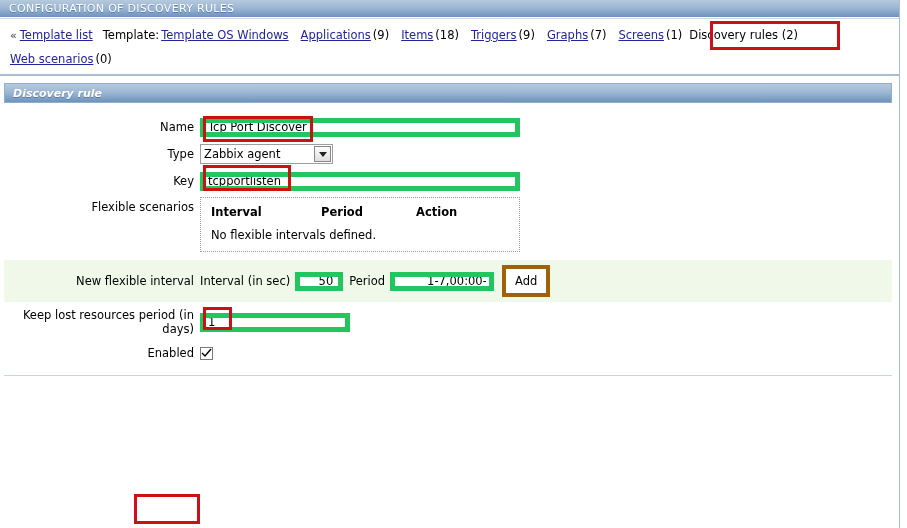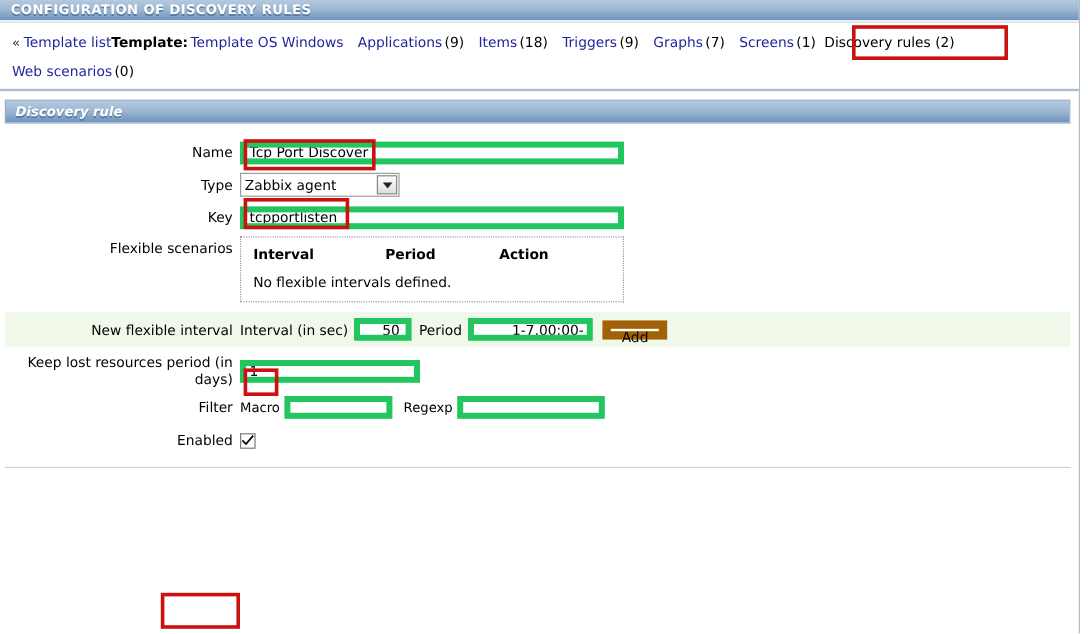--- a/index.html
+++ b/index.html
@@ -28,21 +28,21 @@
   
   .title-bar {
     height: 18px;
     background: linear-gradient(to bottom, #b5c9de 0%, #9db8d4 45%, #6e93bd 100%);
     border-bottom: 1px solid #ffffff;
     display: flex;
     align-items: center;
     padding-left: 9px;
   }
   .title-bar .title-text {
-    font-weight: bold;
+    font-weight: normal;
     font-size: 11px;
     color: #ffffff;
     letter-spacing: 0.3px;
     text-shadow: 0 1px 0 rgba(60,90,120,0.55);
   }
 
   
   .crumb-wrap {
     border-top: 1px solid #cfdae6;
     border-bottom: 2px solid #a8bdd0;
@@ -56,27 +56,29 @@
     white-space: nowrap;
   }
   .crumb-line.second { margin-top: 3px; }
   .crumb-chev {
     color: #333;
     font-size: 11px;
     margin-right: 3px;
   }
   a.crumb-link {
     color: #23259b;
+    text-decoration: underline;
     font-size: 11.5px;
     cursor: pointer;
   }
   .crumb-strong {
-    font-weight: bold;
-    font-size: 11.5px;
-    color: #000;
+    font-weight: normal;
+    font-size: 11.5px;
+    color: #000;
+    margin-left: 10px;
     margin-right: 2px;
   }
   .crumb-count {
     color: #000;
     font-size: 11.5px;
     margin-left: 2px;
   }
   .crumb-gap { display: inline-block; width: 12px; }
   .crumb-current {
     color: #000;
@@ -209,22 +211,22 @@
     font-size: 11.5px;
     margin: 0 5px 0 0;
   }
   .green-strip .inline-lbl.mid { margin-left: 6px; }
 
   button.btn {
     font-family: "DejaVu Sans", "Liberation Sans", sans-serif;
     font-size: 11.5px;
     color: #000;
     background: #ffffff;
-    border: 7px solid #a16207;
-    height: 16px;
+    border: 4px solid #a16207;
+    height: 32px;
     padding: 0 9px;
     cursor: pointer;
   }
 
   
   .ta-wrap {
     position: relative;
     width: 320px;
     height: 98px;
     border: 1px solid #9d9d9d;
@@ -374,29 +376,20 @@
 
   <div class="form-area" style="padding-top:0;">
 
     <div class="frow">
       <div class="flabel">Keep lost resources period (in days)</div>
       <div class="fctl">
         <input type="text" class="keep" value="1" style="">
       </div>
     </div>
 
-    <div class="frow">
-      <div class="flabel">Filter</div>
-      <div class="fctl">
-        <span class="inline-lbl" style="margin-right:4px;">Macro</span>
-        <input type="text" class="macro" value="" style="">
-        <span class="inline-lbl" style="margin:0 4px 0 9px;">Regexp</span>
-        <input type="text" class="regexp" value="" style="">
-      </div>
-    </div>
 
 
     <div class="frow" style="margin-top:6px;">
       <div class="flabel">Enabled</div>
       <div class="fctl">
         <span class="cbx">
           <svg width="11" height="10" viewBox="0 0 11 10">
             <path d="M1 5 L4 8 L10 1" stroke="#000" stroke-width="1.4" fill="none"></path>
           </svg>
         </span>

